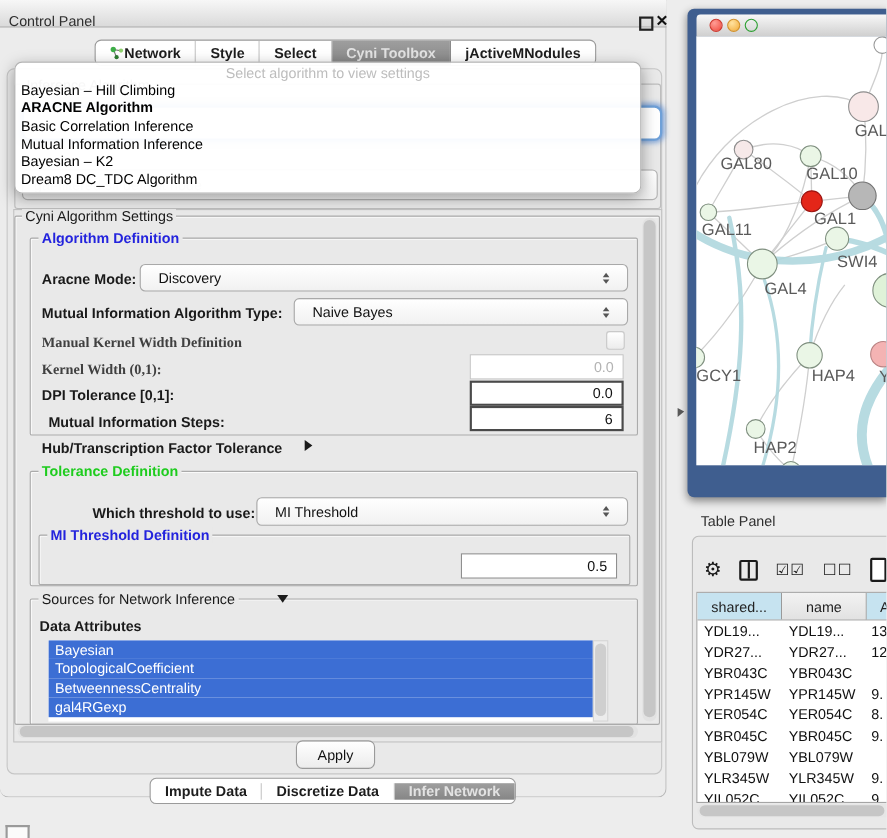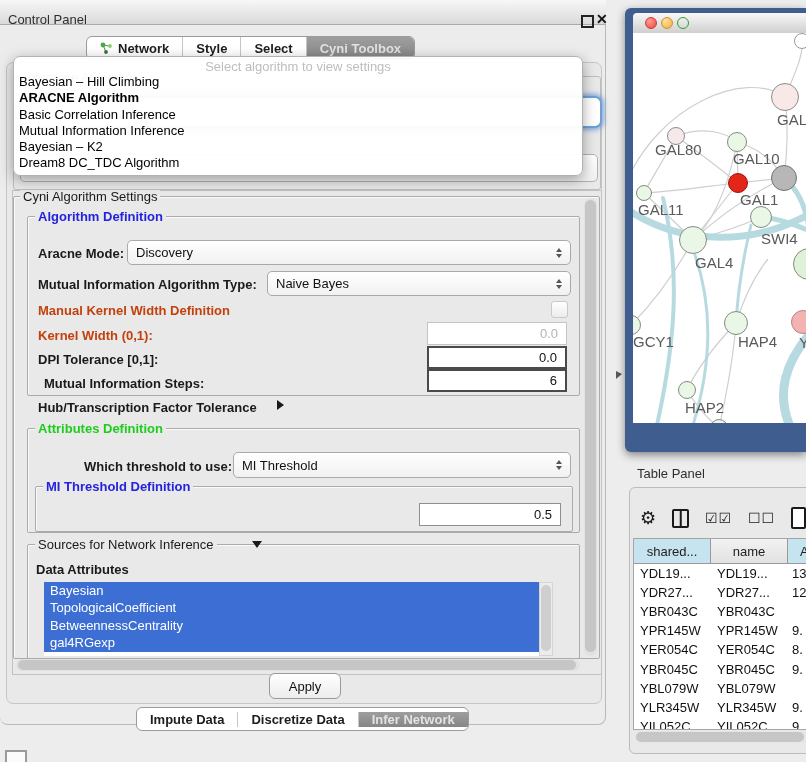--- a/index.html
+++ b/index.html
@@ -12,21 +12,21 @@
              border:1px solid #b9b9b9;border-left:none;border-radius:0 0 8px 8px;}
   .cp-titlebar{left:0;top:8;width:606px;height:24px;
                background:linear-gradient(#f7f7f7,#dadada);border-bottom:1px solid #ababab;}
   .cp-title{left:8px;top:12px;color:#2e2e2e;}
   .win-float{right:0;left:581px;top:15px;width:9px;height:9px;border:2px solid #222;background:transparent;}
   .win-close{left:596px;top:11px;font-weight:bold;font-size:14px;color:#111;}
 
   
   .seg{display:flex;background:#fff;border:1px solid #9b9b9b;border-radius:6px;
        overflow:hidden;height:22px;font-weight:bold;align-items:stretch;}
-  .seg .tab{padding:0 13px;display:flex;align-items:center;gap:5px;border-right:1px solid #c6c6c6;color:#1d1d1d;}
+  .seg .tab{padding:0 13px;display:flex;align-items:center;gap:0;border-right:1px solid #c6c6c6;color:#1d1d1d;}
   .seg .tab:last-child{border-right:none;}
   .seg .tab.on{background:linear-gradient(#9e9e9e,#868686);color:#e3e3e3;border-right-color:#8a8a8a;}
   .top-tabs{left:86px;top:36px;}
   .bottom-tabs{left:136px;top:707px;align-items:center;}
 
   .content-panel{left:6px;top:62px;width:594px;height:640px;background:#e9e9e9;
                  border:1px solid #c6c6c6;border-radius:7px;}
 
   
   .ghost-group{left:13px;top:76px;width:586px;height:112px;border:1px solid #bdbdbd;border-radius:3px;z-index:1;}
@@ -46,24 +46,24 @@
   .algo-item{height:16.3px;line-height:16.3px;padding-left:5px;color:#000;}
   .algo-item.bold{font-weight:bold;}
 
   
   .scrollpane{left:12px;top:190px;width:588px;height:483px;border:1px solid #c2c2c2;background:#e9e9e9;}
   .group{border:1px solid #ababab;border-radius:2px;box-shadow:1px 1px 0 #fafafa inset;}
   .gtitle{background:#e9e9e9;padding:0 3px;white-space:nowrap;}
   .blue{color:#2323dd;font-weight:bold;}
   .green{color:#1ecc1e;font-weight:bold;}
   .lbl{font-weight:bold;color:#1a1a1a;white-space:nowrap;}
-  .lbl.dis{color:#c2410c;}
+  .lbl.dis{color:#404040;font-family:Liberation Serif, serif;}
 
   .combo{background:linear-gradient(#ffffff,#f1f1f1);border:1px solid #a9a9a9;border-radius:5px;
-         display:flex;align-items:center;padding:0 8px;box-sizing:border-box;}
+         display:flex;align-items:center;padding:0 16px;box-sizing:border-box;}
   .combo .val{flex:1;color:#111;}
   .arrows{display:flex;flex-direction:column;gap:2px;align-items:center;}
   .arrows .up{width:0;height:0;border:3.5px solid transparent;border-bottom:4.5px solid #555;border-top:none;}
   .arrows .dn{width:0;height:0;border:3.5px solid transparent;border-top:4.5px solid #555;border-bottom:none;}
 
   .field{background:#fff;display:flex;align-items:center;justify-content:flex-end;
          padding:0 8px;box-sizing:border-box;color:#111;}
   .field.dis{border:1px solid #c4c4c4;color:#b3b3b3;}
   .field.hot{border:2px solid #4a4a4a;}
   .field.norm{border:1px solid #8f8f8f;}
@@ -158,20 +158,24 @@
       <div class="tab">
 
         <span>Select</span>
       </div>
 
       <div class="tab on">
 
         <span>Cyni Toolbox</span>
       </div>
 
+      <div class="tab">
+
+        <span>jActiveMNodules</span>
+      </div>
     </div>
 
   <div class="abs content-panel"></div>
 
   <div class="abs ghost-group"></div>
   <div class="abs ghost-group-title">Inference Algorithm</div>
   <div class="abs ghost-combo-focus"></div>
   <div class="abs ghost-combo">
     <span>gal-filtered sif default node</span>
   </div>
@@ -248,21 +252,21 @@
   <div class="abs field hot" style="left:427px;top:369px;width:140px;height:23px;">
     <span>6</span>
   </div>
 
   <div class="abs lbl" style="left:38px;top:400px;">
     <span>Hub/Transcription Factor Tolerance</span>
   </div>
   <span class="abs tri-right" style="left:277px;top:400px;"></span>
 
   <div class="abs group" style="left:27px;top:428px;width:551px;height:103px;"></div>
-  <div class="abs gtitle green" style="left:35px;top:421px;">Attributes Definition</div>
+  <div class="abs gtitle green" style="left:35px;top:421px;">Tolerance Definition</div>
 
   <div class="abs lbl" style="left:84px;top:459px;">Which threshold to use:</div>
   <div class="abs combo" style="left:233px;top:452px;width:338px;height:26px;">
     <span class="val">MI Threshold</span>
     <span class="arrows">
         <i class="up"></i>
         <i class="dn"></i>
       </span>
   </div>
 

